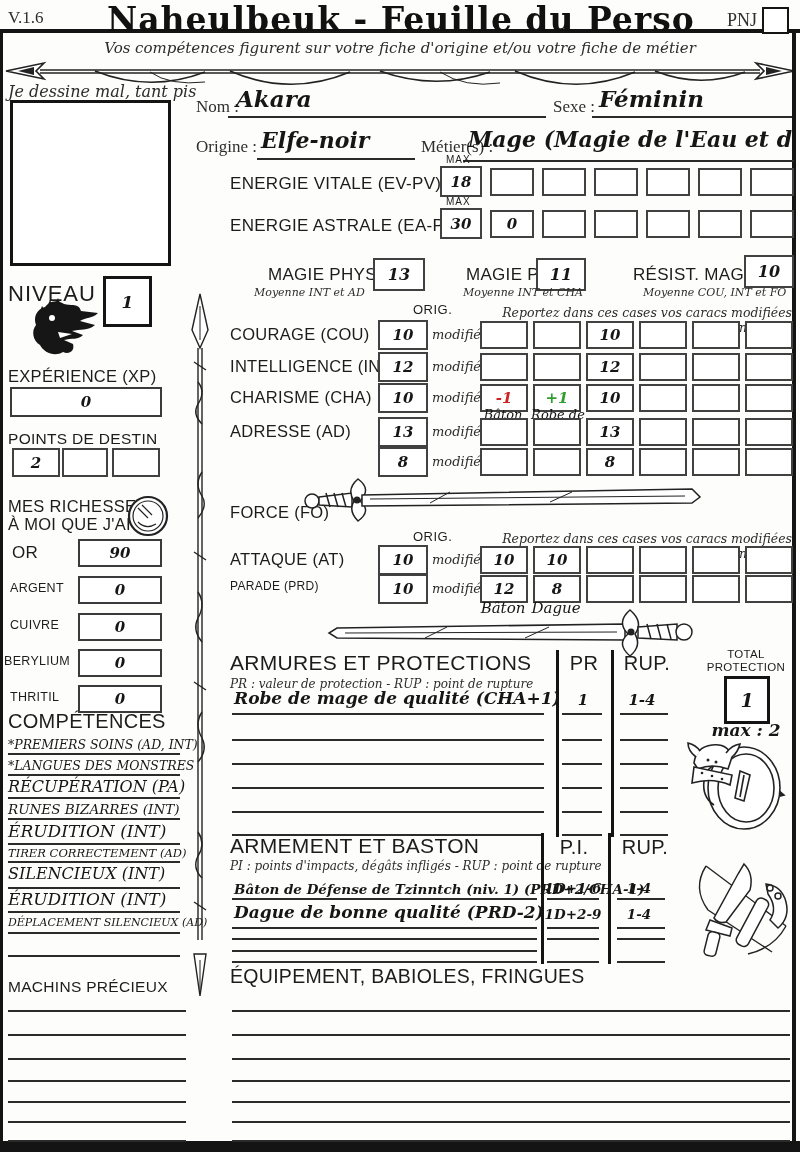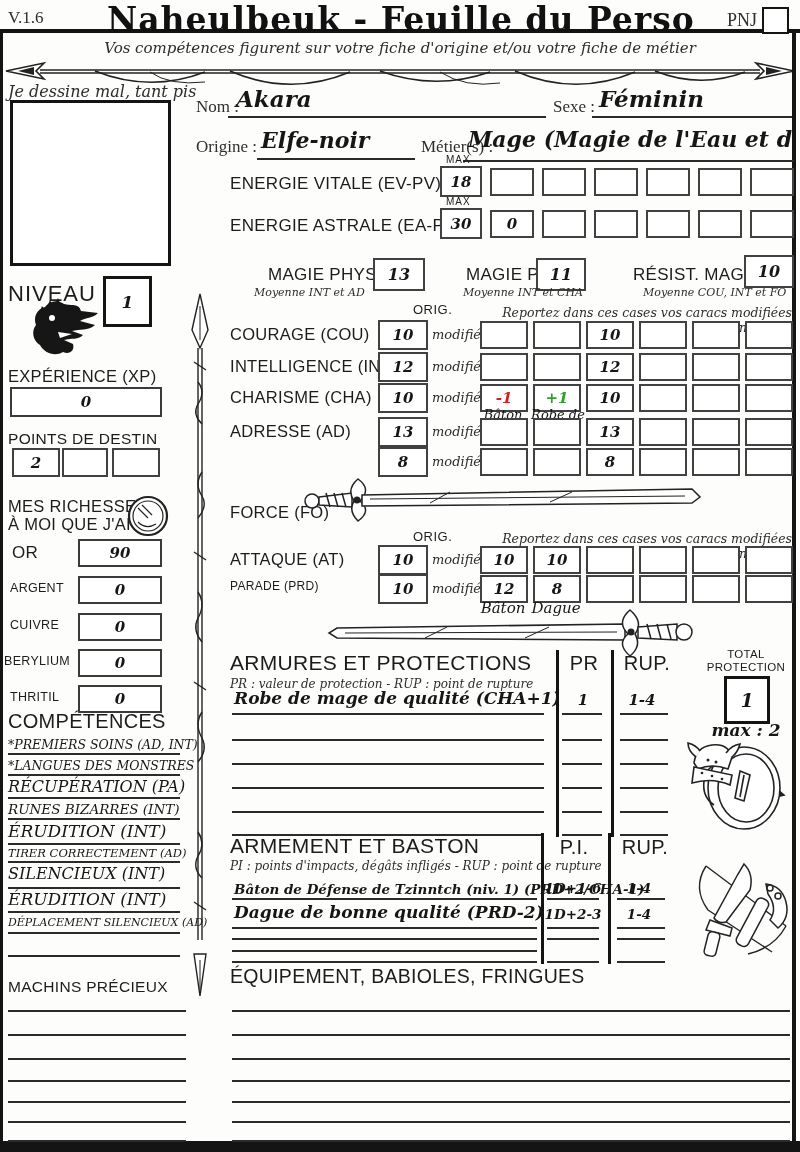--- a/index.html
+++ b/index.html
@@ -304,21 +304,21 @@
 
   <div class="abs hand" style="left:234px;top:881px;font-size:13.5px;">Bâton de Défense de Tzinntch (niv. 1) (PRD+2/CHA-1)</div>
   <div class="uline" style="left:232px;top:898px;width:305px;"></div>
   <div class="abs hand ctr" style="left:544px;top:880px;width:58px;font-size:13.5px;">1D+1-6</div>
   <div class="uline" style="left:547px;top:898px;width:52px;"></div>
   <div class="abs hand ctr" style="left:613px;top:880px;width:52px;font-size:13.5px;">1-4</div>
   <div class="uline" style="left:617px;top:898px;width:48px;"></div>
 
   <div class="abs hand" style="left:234px;top:902px;font-size:17px;">Dague de bonne qualité (PRD-2)</div>
   <div class="uline" style="left:232px;top:927px;width:305px;"></div>
-  <div class="abs hand ctr" style="left:544px;top:906px;width:58px;font-size:13.5px;">1D+2-3</div>
+  <div class="abs hand ctr" style="left:544px;top:906px;width:58px;font-size:13.5px;">1D+2-9</div>
   <div class="uline" style="left:547px;top:927px;width:52px;"></div>
   <div class="abs hand ctr" style="left:613px;top:906px;width:52px;font-size:13.5px;">1-4</div>
   <div class="uline" style="left:617px;top:927px;width:48px;"></div>
 
   <div class="uline" style="left:232px;top:938px;width:305px;"></div>
   <div class="uline" style="left:232px;top:950px;width:305px;"></div>
   <div class="uline" style="left:232px;top:961px;width:305px;"></div>
   <div class="uline" style="left:547px;top:938px;width:52px;"></div>
   <div class="uline" style="left:547px;top:961px;width:52px;"></div>
   <div class="uline" style="left:617px;top:938px;width:48px;"></div>

